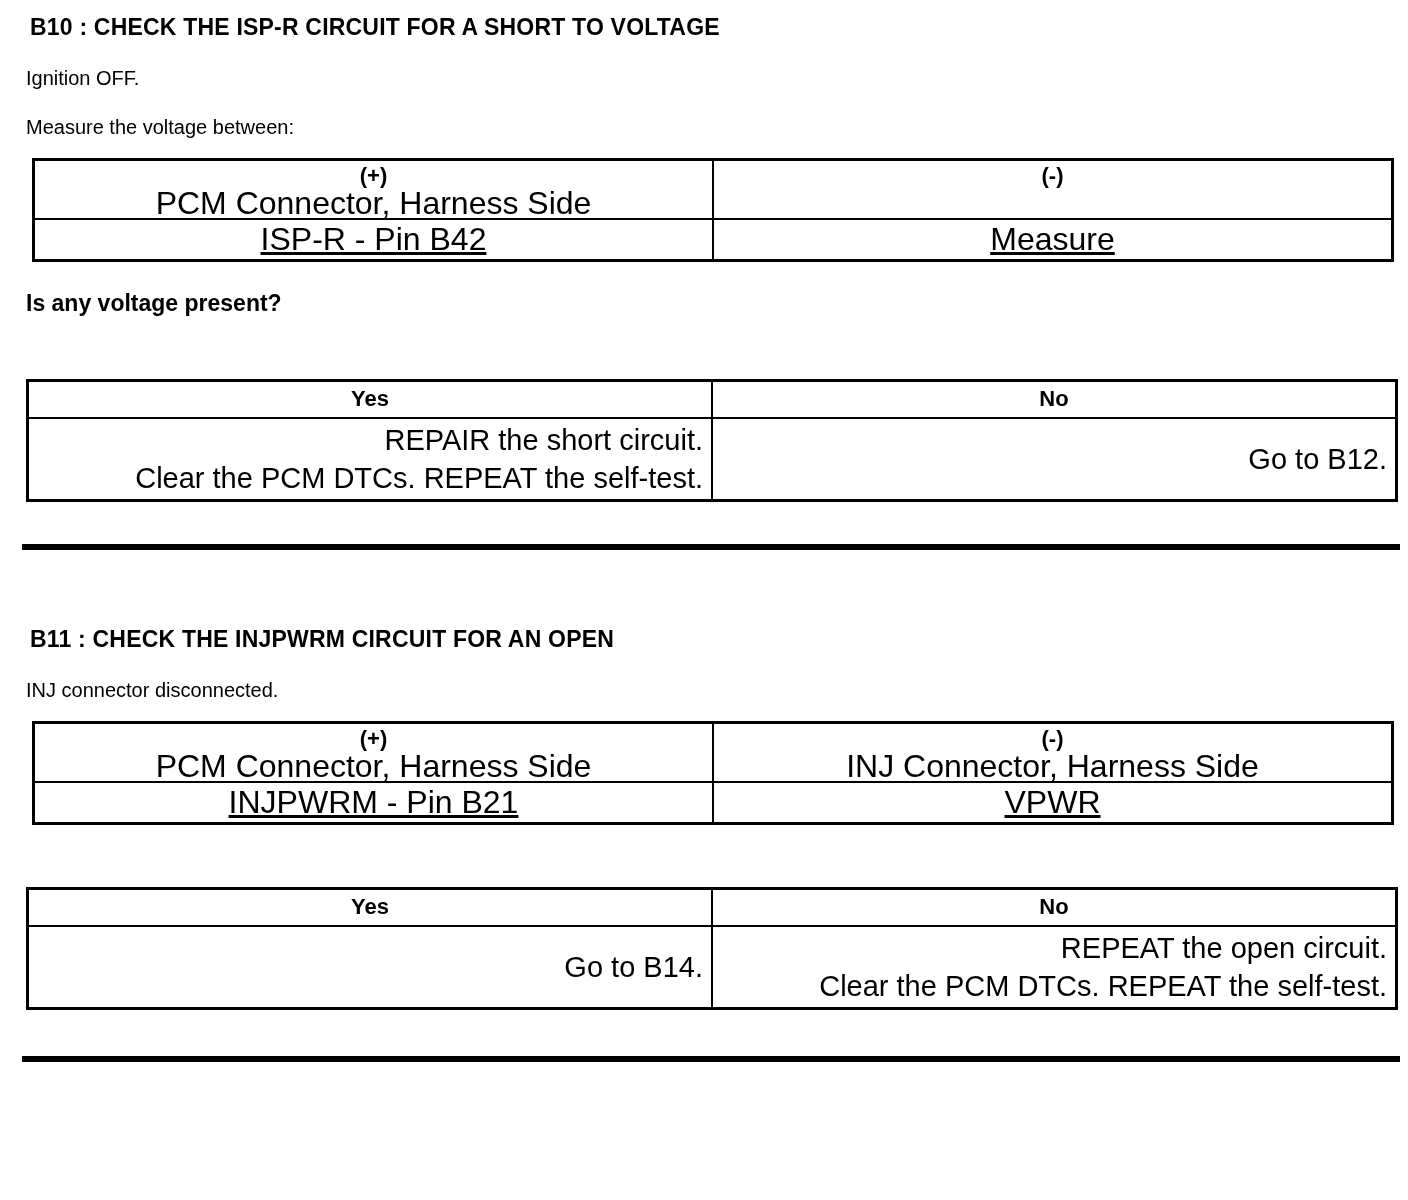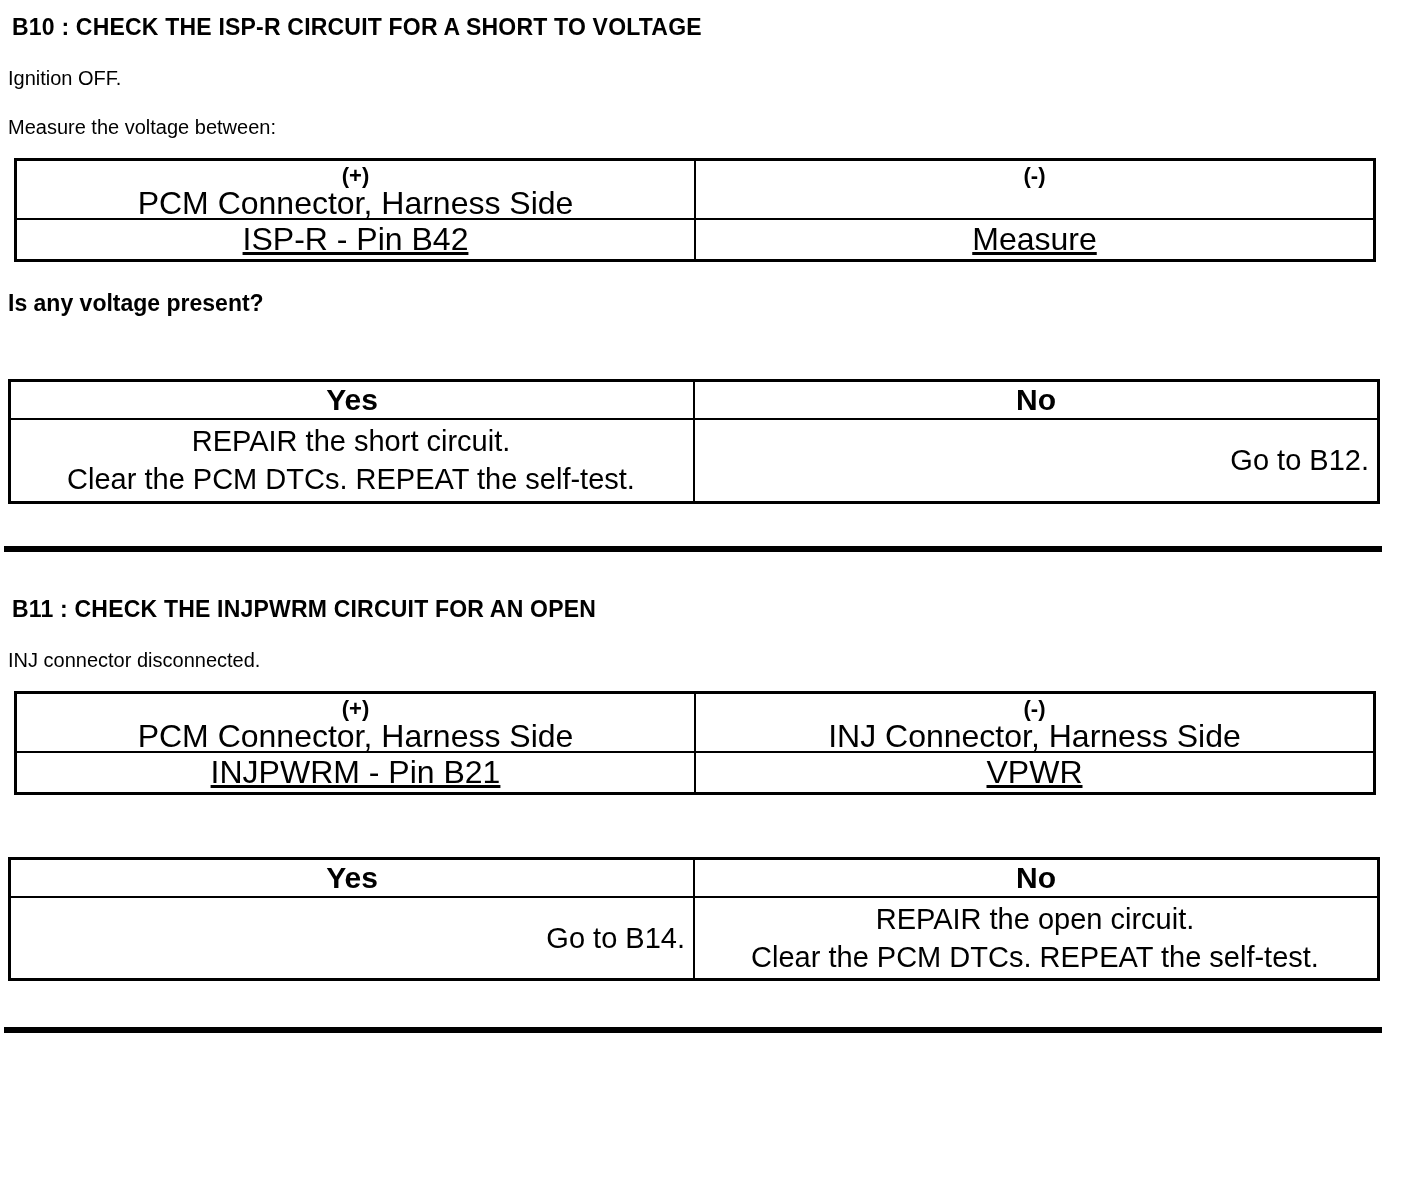--- a/index.html
+++ b/index.html
@@ -1,30 +1,30 @@
 <!DOCTYPE html>
 <html><head>
 <meta charset="utf-8">
 <style>
   * { box-sizing: border-box; }
   html, body { margin: 0; padding: 0; background: #ffffff; color: #000000; }
   body { font-family: "Liberation Sans", sans-serif; }
   .page {
     width: 1408px;
     min-height: 1200px;
-    padding: 14px 18px 0 8px;
+    padding: 14px 18px 0 26px;
     background: #ffffff;
   }
   .heading {
     font-size: 23px;
     font-weight: bold;
     margin: 0 0 0 4px;
     letter-spacing: 0.2px;
   }
-  .heading.second { margin-top: 44px; }
+  .heading.second { margin-top: 76px; }
   .body-text {
     font-size: 20px;
     margin-top: 26px;
     margin-left: 0;
   }
   .question {
     font-size: 23px;
     font-weight: bold;
     margin-top: 28px;
   }
@@ -46,33 +46,33 @@
   }
   td, th { border: 2px solid #000; padding: 1px 8px; }
   .measure th, .measure td { width: 50%; text-align: center; }
   .measure th { height: 57px; vertical-align: top; font-weight: bold; padding-top: 2px; }
   .measure .sign { display: block; font-size: 22px; font-weight: bold; line-height: 26px; }
   .measure .lbl  { display: block; font-size: 32px; font-weight: normal; line-height: 28px; }
   .measure td { height: 31px; font-size: 32px; vertical-align: middle; text-decoration: underline; }
   .decision th {
     width: 50%;
     height: 37px;
-    font-size: 30px;
+    font-size: 22px;
     font-weight: bold;
     text-align: center;
     vertical-align: middle;
   }
   .decision td {
     width: 50%;
     height: 83px;
     font-size: 29px;
     vertical-align: middle;
   }
   .decision td.center { text-align: right; }
-  .decision td.left { text-align: center; padding-left: 6px; }
+  .decision td.left { text-align: right; padding-left: 6px; }
   .decision .line { display: block; line-height: 38px; }
   .divider {
     width: 1378px;
     height: 6px;
     background: #000;
     margin-top: 42px;
     margin-left: -4px;
   }
   .divider.bottom { margin-top: 46px; }
 </style>
@@ -158,21 +158,21 @@
       <tbody>
           <tr>
         <th>Yes</th>
         <th>No</th>
       </tr>
       <tr>
         <td class="center">
           <span class="line">Go to B14.</span>
         </td>
         <td class="left">
-          <span class="line">REPAIR the open circuit.</span>
+          <span class="line">REPEAT the open circuit.</span>
           <span class="line">Clear the PCM DTCs. REPEAT the self-test.</span>
         </td>
       </tr>
     </tbody>
       </table>
   </div>
 
   <div class="divider bottom"></div>
 
 </div>

